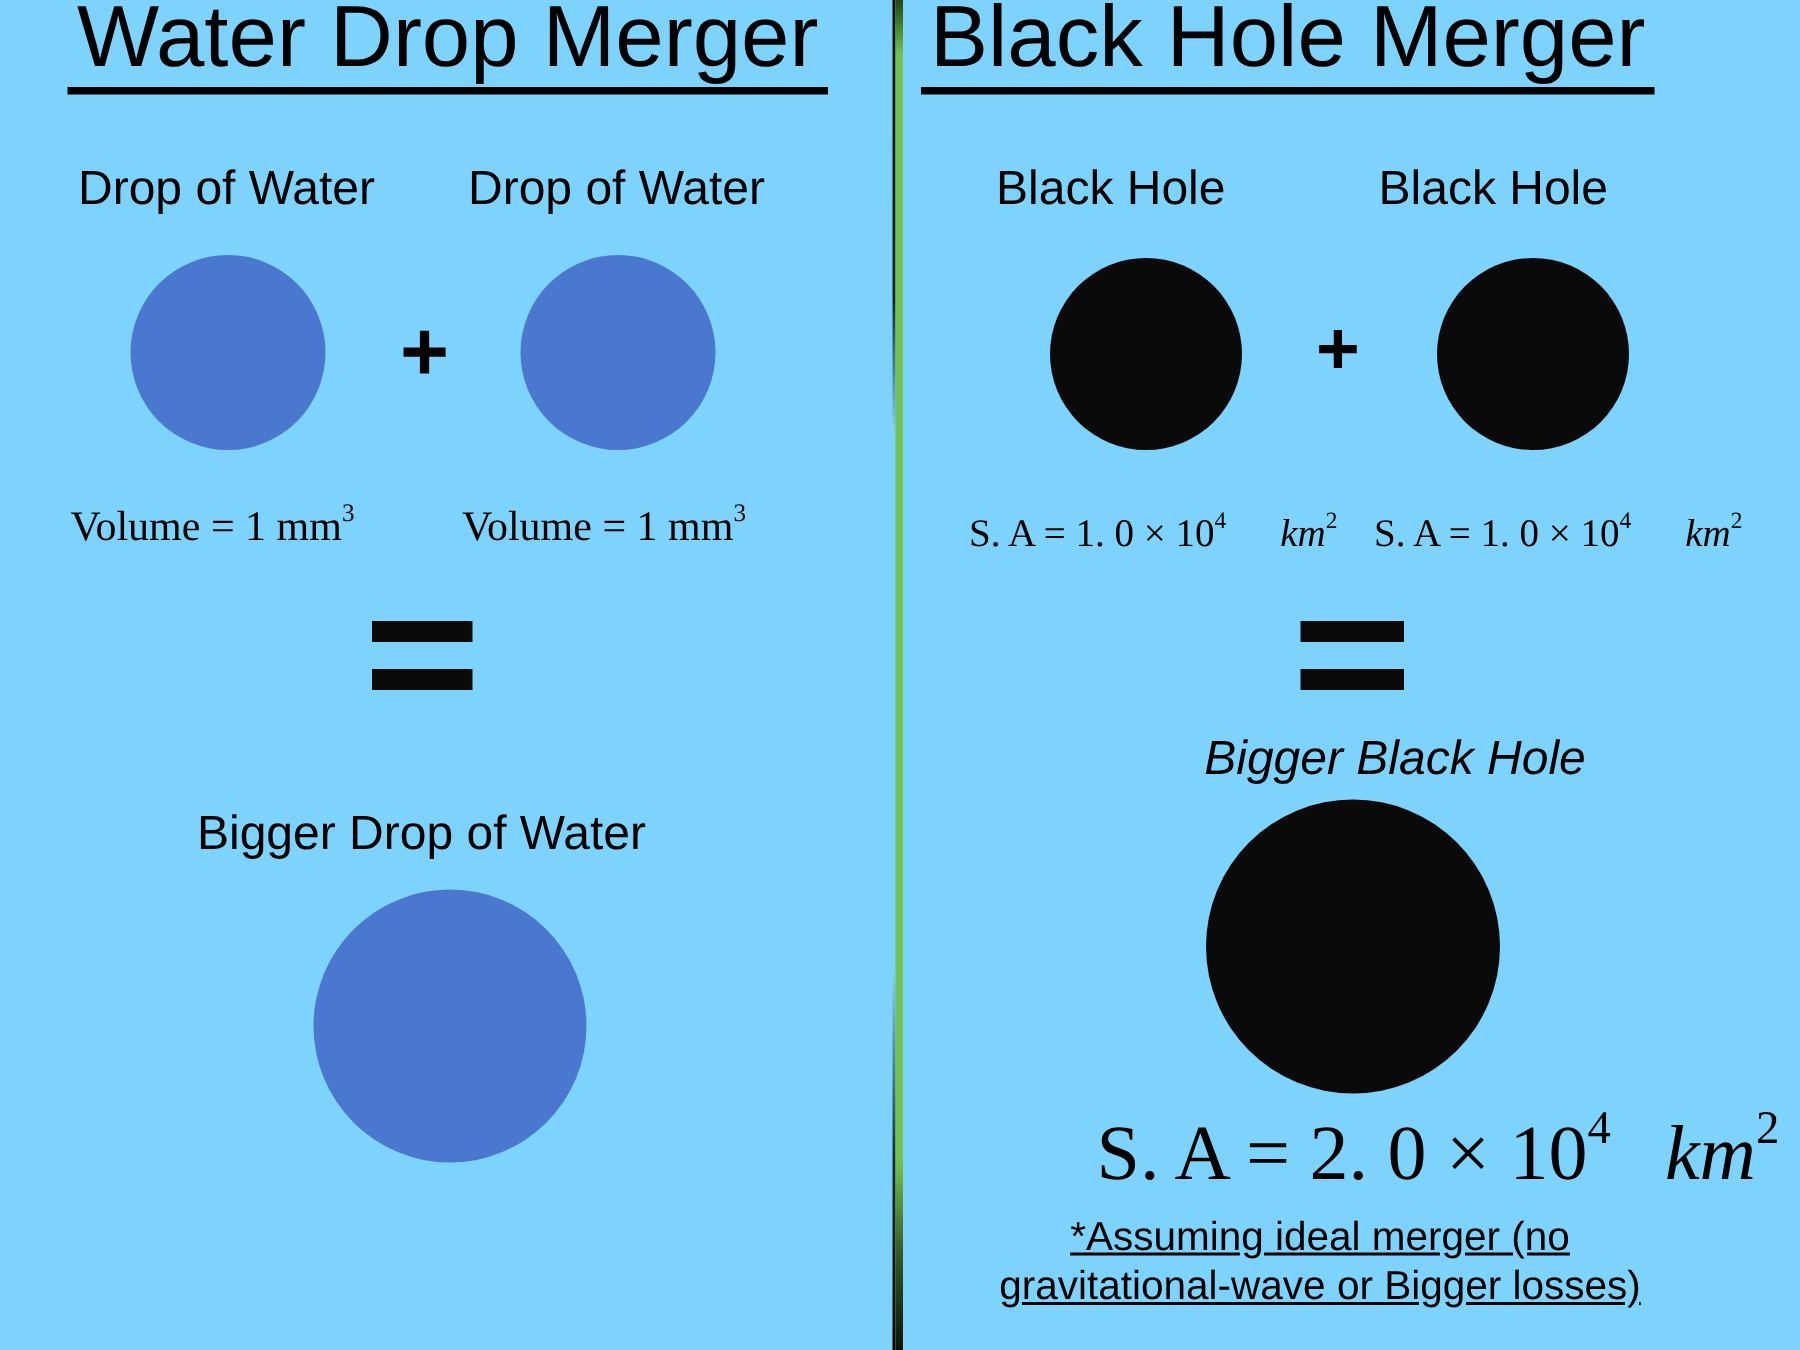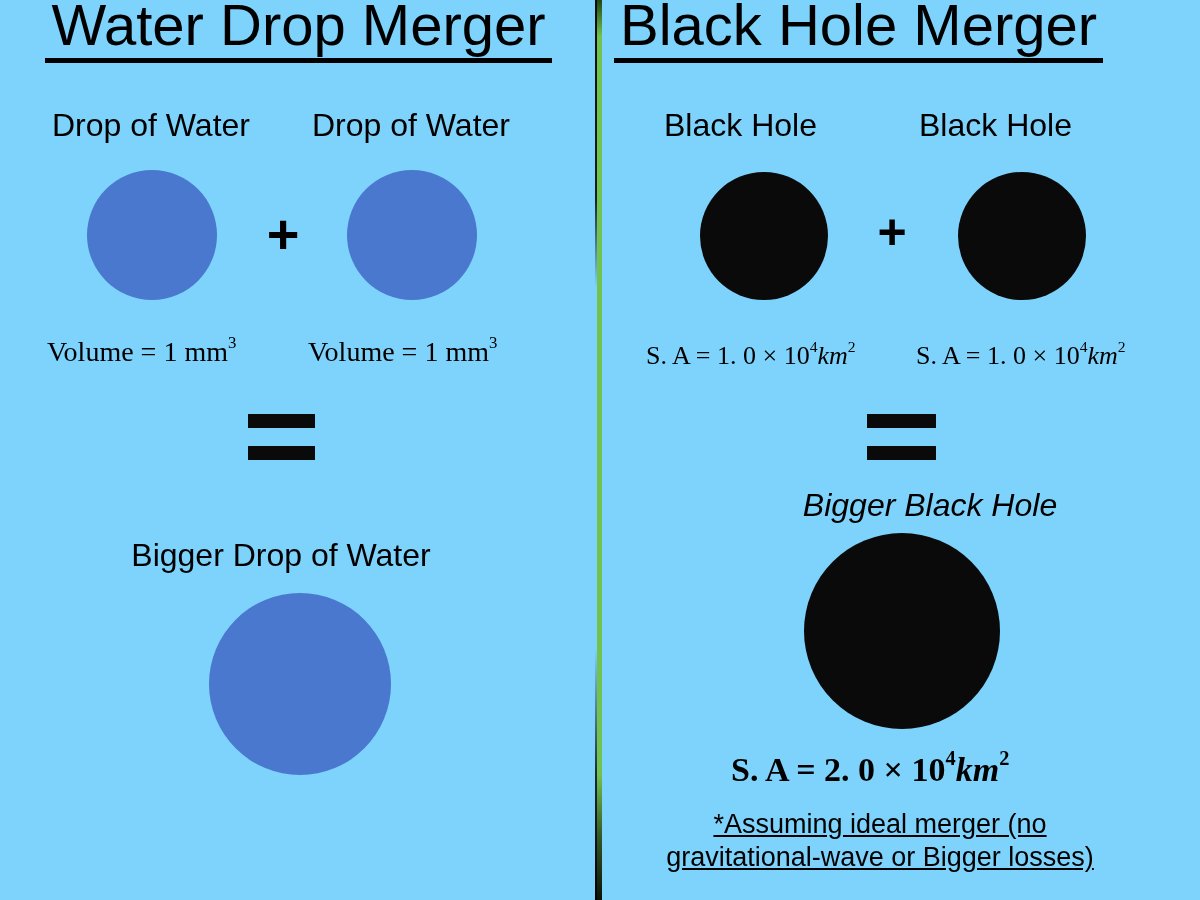--- a/index.html
+++ b/index.html
@@ -26,25 +26,25 @@
   .plus-left{left:251px;top:201px;width:64px;height:64px;font-size:56px;}
   .plus-right{left:863px;top:203px;width:58px;height:58px;font-size:50px;}
   .equals{width:69px;height:46px;}
   .equals .bar{position:absolute;left:0;width:100%;height:14px;background:#0a0a0a;}
   .equals .bar.top{top:0;}
   .equals .bar.bottom{top:32px;}
   .sr{position:absolute;width:1px;height:1px;overflow:hidden;clip-path:inset(50%);white-space:nowrap;}
   
   .formula{font-family:"Liberation Serif",serif;white-space:nowrap;text-align:left;}
   .formula sup{font-size:60%;line-height:0;vertical-align:super;position:relative;top:-0.18em;}
-  .formula .unit{font-style:italic;}
+  .formula .unit{font-style:italic;margin-left:36px;}
   .f-small{font-size:28px;line-height:32px;width:200px;}
   .f-sa{font-size:26px;line-height:30px;width:240px;}
   .f-big{font-size:44px;line-height:50px;width:300px;}
-  .f-sabig{font-size:34px;line-height:46px;width:340px;font-weight:bold;}
+  .f-sabig{font-size:52px;line-height:46px;width:340px;}
   
   .footnote{left:640px;top:808px;width:480px;text-align:center;font-size:27px;line-height:33px;text-decoration:underline;}
   
   .divider-black{left:595px;top:0;width:2px;height:900px;
     background:linear-gradient(to bottom,rgba(0,0,0,.95) 0%,rgba(0,0,0,.85) 22%,rgba(0,0,0,0) 32%,rgba(0,0,0,0) 72%,rgba(0,0,0,.8) 86%,#000 100%);}
   .divider-green{left:597px;top:0;width:5px;height:900px;}
   .divider-shade{position:absolute;inset:0;
     background:linear-gradient(to bottom,rgba(10,40,5,.8) 0%,rgba(10,40,5,0) 4%,rgba(0,0,0,0) 86%,rgba(0,0,0,.55) 93%,rgba(0,0,0,.9) 100%);}
 </style>
 </head>

